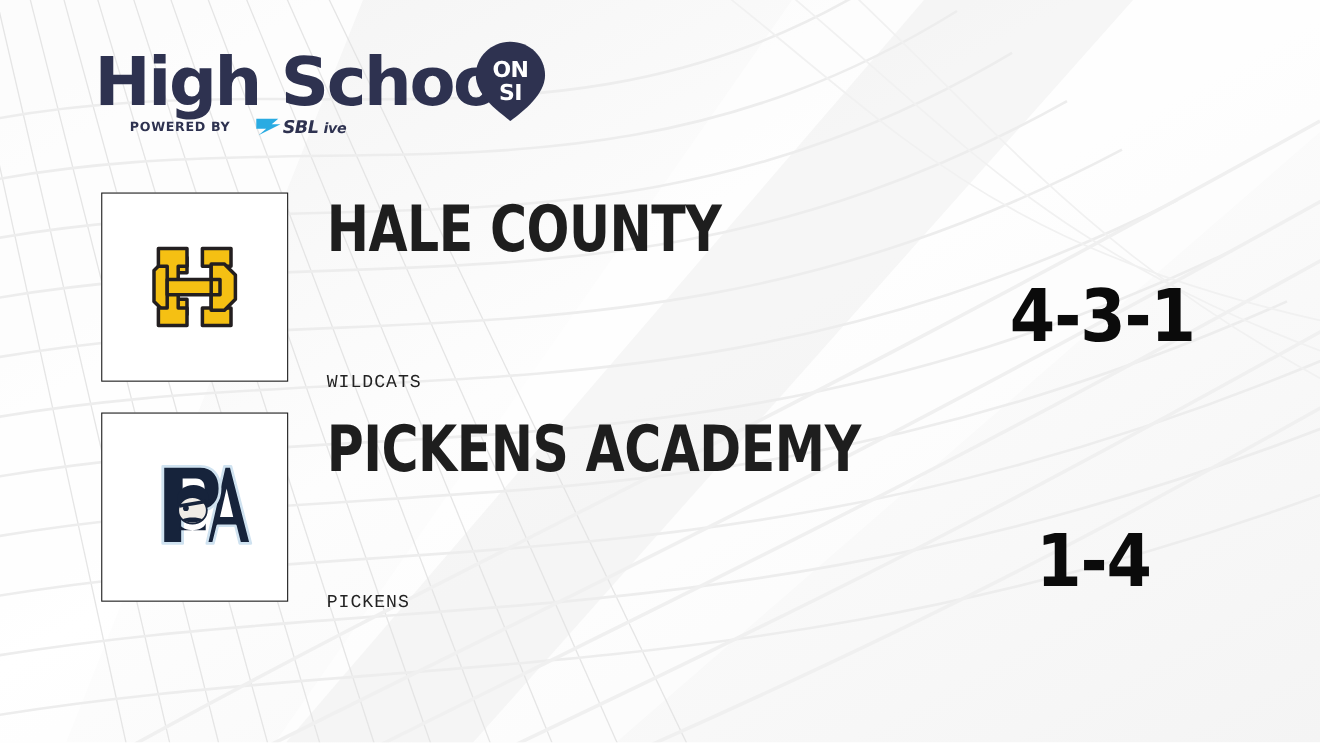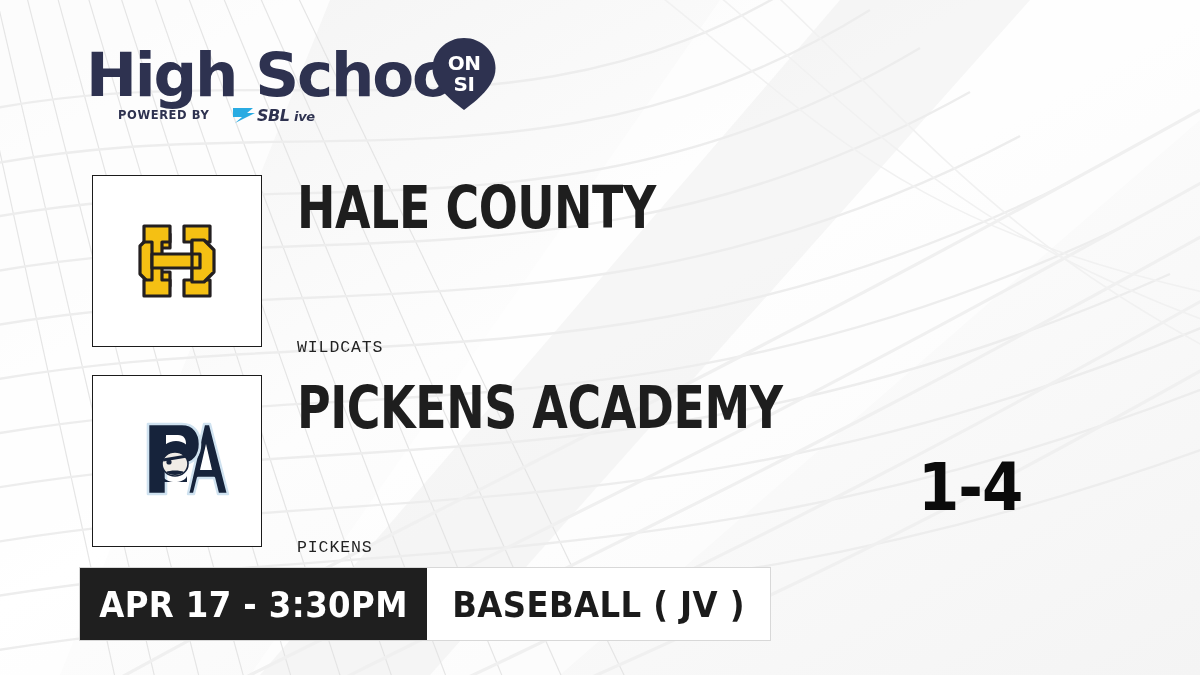--- a/index.html
+++ b/index.html
@@ -89,21 +89,21 @@
     position:absolute; left:918px;
     font-family:"DejaVu Sans Condensed","DejaVu Sans", sans-serif;
     font-weight:700;
     font-size:66px;
     line-height:1;
     letter-spacing:-1px;
     color:#0b0b0b;
     white-space:nowrap;
   }
   #team-record-0 { top:255px; }
-  #team-record-1 { top:455px; }
+  #team-record-1 { top:478px;margin-left:24px; }
 
   
   #bottom-bar {
     position:absolute; left:80px; top:568px;
     width:690px; height:72px;
     display:flex;
     box-shadow:0 0 0 1px #d8d8d8;
   }
   #game-datetime {
     width:347px; height:72px;
@@ -221,20 +221,21 @@
 
           <path d="M66 24 L92 24 L92 40 L84 40 L84 78 L92 78 L92 94 L66 94 L66 78 L74 78 L74 40 L66 40 Z"></path>
 
           <path d="M74 38 L86 38 L96 48 L96 70 L86 80 L74 80 L74 66 L82 66 L82 52 L74 52 Z"></path>
         </g>
       </svg>
     </div>
     <div class="team-name" id="team-name-0">HALE COUNTY</div>
     <div class="team-mascot" id="team-mascot-0">WILDCATS</div>
   </div>
+  <div class="team-record" id="team-record-0">4-3-1</div>
 
   <div class="team-row" id="team-row-1">
     <div class="logo-box">
       <svg width="118" height="118" viewBox="0 0 118 118">
 
         <g>
           <path d="M70 92 L86 22 L92 22 L110 92 L100 92 L96 76 L80 76 L76 92 Z" fill="#16233b" stroke="#cfe2f0" stroke-width="2.4" stroke-linejoin="round"></path>
           <path d="M82 68 L94 68 L88 42 Z" fill="#ffffff"></path>
         </g>
 
@@ -251,18 +252,14 @@
           <path d="M48 70 C52 74 62 74 66 70 C62 68 52 68 48 70 Z" fill="#16233b"></path>
           <path d="M45 74 C48 82 66 82 69 74 L69 80 L45 80 Z" fill="#16233b"></path>
         </g>
       </svg>
     </div>
     <div class="team-name" id="team-name-1">PICKENS ACADEMY</div>
     <div class="team-mascot" id="team-mascot-1">PICKENS</div>
   </div>
   <div class="team-record" id="team-record-1">1-4</div>
 
-  <div id="bottom-bar">
-    <div id="game-datetime">APR 17 - 3:30PM</div>
-    <div id="game-sport">BASEBALL ( JV )</div>
-  </div>
 
 </div>
 
 </body></html>

